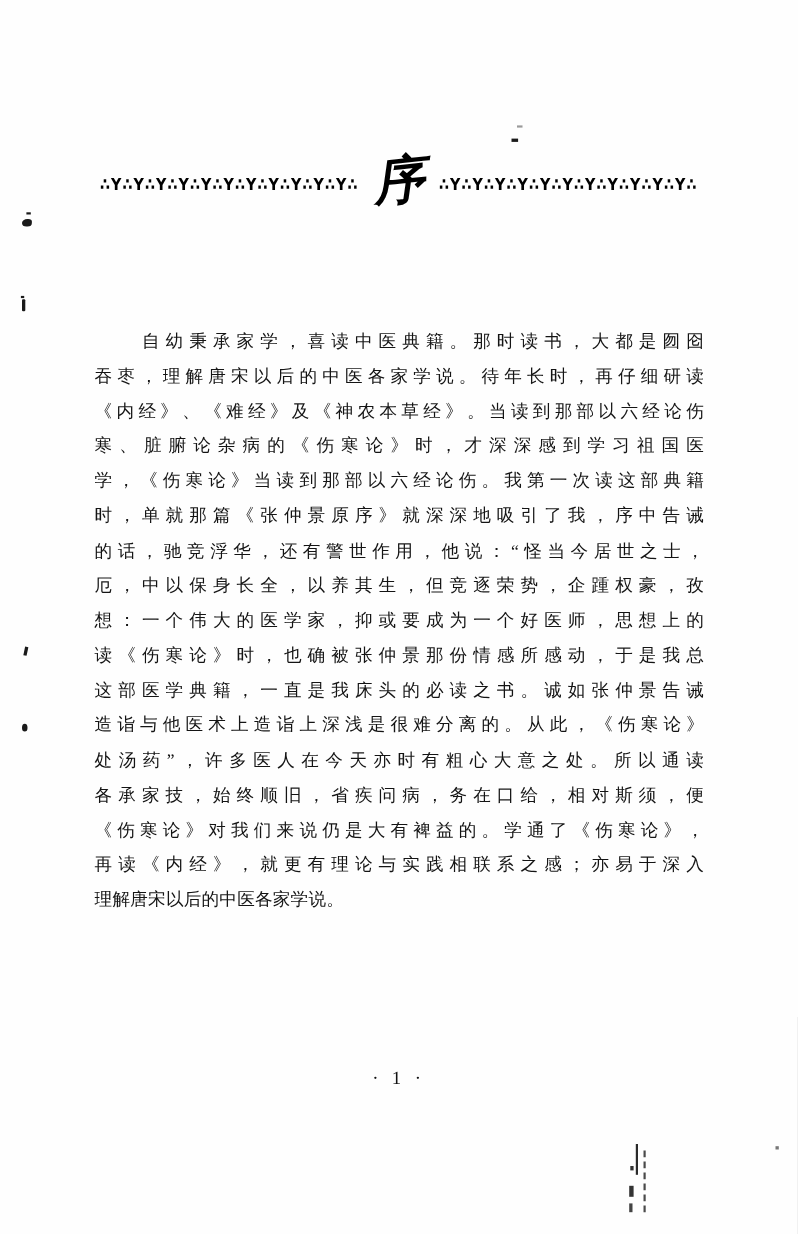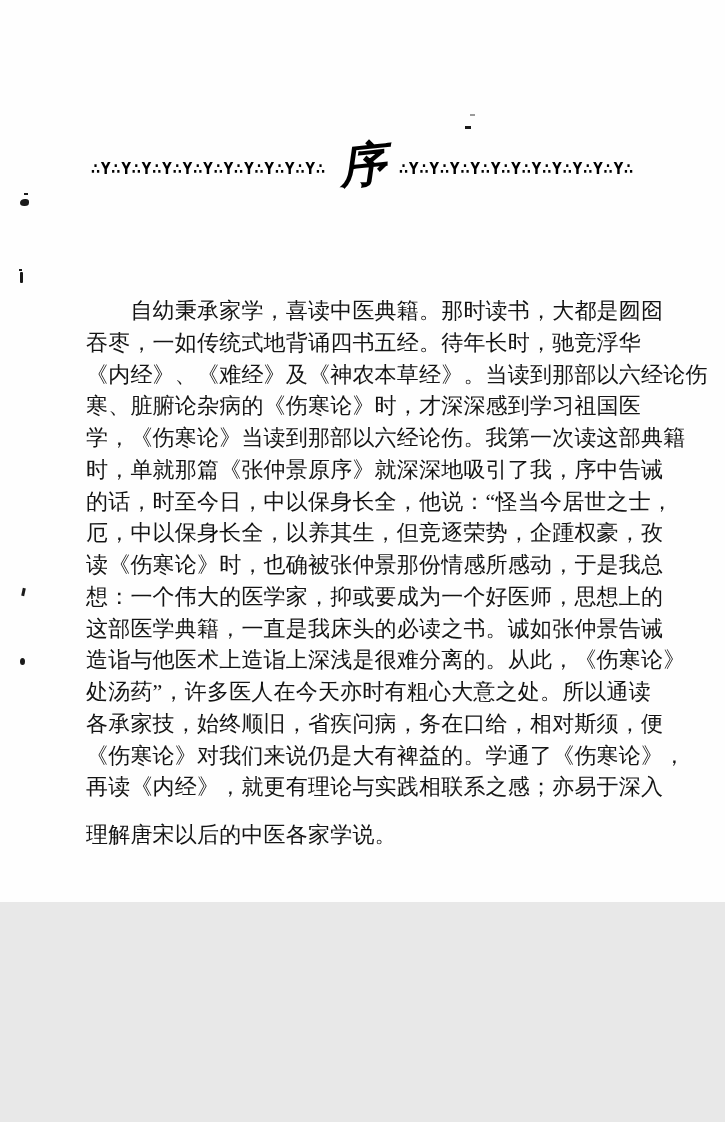--- a/index.html
+++ b/index.html
@@ -1,19 +1,19 @@
 <!DOCTYPE html>
 <html><head>
 <meta charset="utf-8">
 <style>
   html, body { margin: 0; padding: 0; background: #e8e8e8; }
   .page {
     position: relative;
     width: 725px;
-    height: 902px;
+    height: 1122px;
     margin: 0 auto;
     background: #fefefe;
     overflow: hidden;
     font-family: "Liberation Serif", "DejaVu Serif", serif;
     color: #141414;
   }
   
   .header {
     position: absolute;
     top: 132px;
@@ -45,33 +45,32 @@
     transform: rotate(-6deg);
     margin-top: -8px;
     line-height: 1;
   }
   
   .textblock {
     position: absolute;
     left: 86px;
     top: 295px;
     width: 554px;
-    font-size: 22px;
+    font-size: 16px;
     line-height: 31.75px;
     letter-spacing: 0.2px;
   }
   .bodyline {
     height: 31.75px;
     text-align: justify;
     text-align-last: justify;
     white-space: nowrap;
   }
   .bodyline:last-child {
     text-align-last: left;
-    margin-top: 16px;
   }
   
   .pageno {
     position: absolute;
     top: 970px;
     left: 0;
     width: 100%;
     text-align: center;
     font-size: 17px;
     letter-spacing: 4px;
@@ -106,29 +105,29 @@
 <div class="page">
 
   <div class="header">
     <span class="orn">∴Y∴Y∴Y∴Y∴Y∴Y∴Y∴Y∴Y∴Y∴Y∴</span>
     <span class="title-char">序</span>
     <span class="orn">∴Y∴Y∴Y∴Y∴Y∴Y∴Y∴Y∴Y∴Y∴Y∴</span>
   </div>
 
   <div class="textblock">
       <div class="bodyline">　　自幼秉承家学，喜读中医典籍。那时读书，大都是囫囵</div>
-      <div class="bodyline">吞枣，一如传统式地背诵四书五经。待年长时，驰竞浮华</div>
+      <div class="bodyline">吞枣，理解唐宋以后的中医各家学说。待年长时，再仔细研读</div>
       <div class="bodyline">《内经》、《难经》及《神农本草经》。当读到那部以六经论伤</div>
       <div class="bodyline">寒、脏腑论杂病的《伤寒论》时，才深深感到学习祖国医</div>
       <div class="bodyline">学，《伤寒论》当读到那部以六经论伤。我第一次读这部典籍</div>
       <div class="bodyline">时，单就那篇《张仲景原序》就深深地吸引了我，序中告诫</div>
-      <div class="bodyline">的话，时至今日，中以保身长全，他说：“怪当今居世之士，</div>
+      <div class="bodyline">的话，驰竞浮华，还有警世作用，他说：“怪当今居世之士，</div>
       <div class="bodyline">厄，中以保身长全，以养其生，但竞逐荣势，企踵权豪，孜</div>
+      <div class="bodyline">想：一个伟大的医学家，抑或要成为一个好医师，思想上的</div>
       <div class="bodyline">读《伤寒论》时，也确被张仲景那份情感所感动，于是我总</div>
-      <div class="bodyline">想：一个伟大的医学家，抑或要成为一个好医师，思想上的</div>
       <div class="bodyline">这部医学典籍，一直是我床头的必读之书。诚如张仲景告诫</div>
       <div class="bodyline">造诣与他医术上造诣上深浅是很难分离的。从此，《伤寒论》</div>
       <div class="bodyline">处汤药”，许多医人在今天亦时有粗心大意之处。所以通读</div>
       <div class="bodyline">各承家技，始终顺旧，省疾问病，务在口给，相对斯须，便</div>
       <div class="bodyline">《伤寒论》对我们来说仍是大有裨益的。学通了《伤寒论》，</div>
       <div class="bodyline">再读《内经》，就更有理论与实践相联系之感；亦易于深入</div>
       <div class="bodyline">理解唐宋以后的中医各家学说。</div>
     </div>
 
   <div class="pageno">· 1 ·</div>

